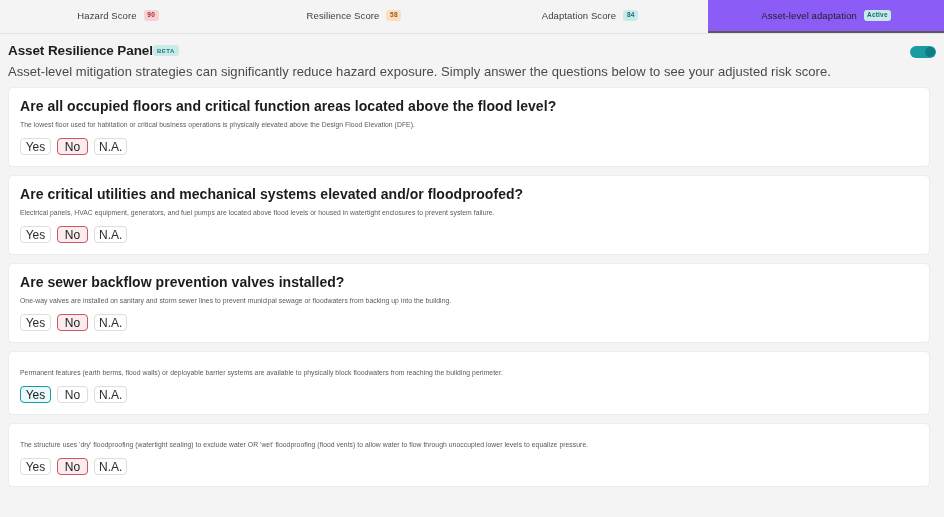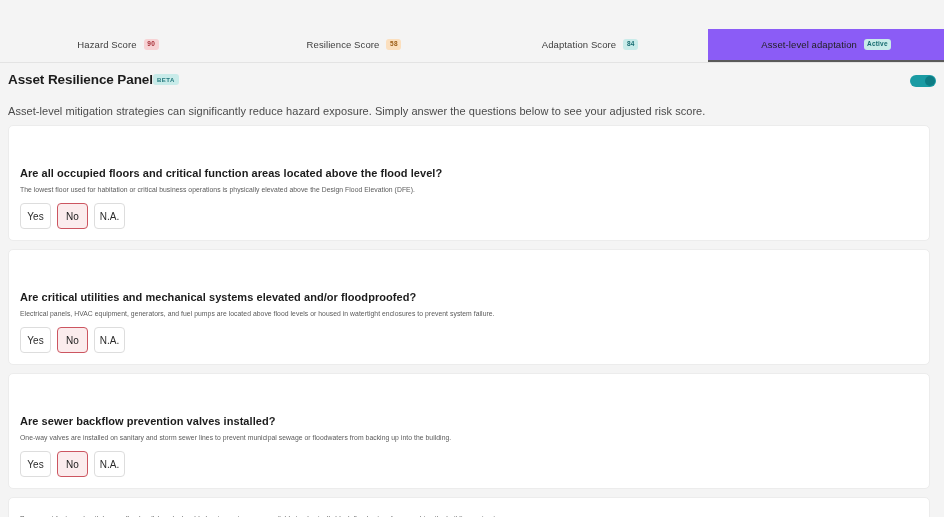--- a/index.html
+++ b/index.html
@@ -12,21 +12,20 @@
     overflow: hidden;
   }
 
   
   .tabbar {
     display: flex;
     align-items: stretch;
     height: 34px;
     background: #f4f4f4;
     border-bottom: 1px solid #e3e3e3;
-    margin-top: 29px;
   }
   .tab {
     flex: 1 1 0;
     display: flex;
     align-items: center;
     justify-content: center;
     gap: 7px;
     font-size: 9.5px;
     color: #3d3d3d;
     letter-spacing: .1px;
@@ -79,22 +78,22 @@
     height: 11px;
     padding: 0 4px;
     border-radius: 3px;
     background: #c8ebe9;
     color: #22777c;
     font-size: 6px;
     font-weight: bold;
     letter-spacing: .5px;
   }
   .panel-sub {
-    margin-top: 18px;
-    font-size: 11px;
+    margin-top: 6px;
+    font-size: 13px;
     color: #4a4a4a;
     letter-spacing: .05px;
   }
 
   .toggle {
     position: absolute;
     right: 8px;
     top: 12px;
     width: 26px;
     height: 12px;
@@ -115,48 +114,47 @@
   
   .cards { padding: 0 14px 0 8px; }
   .card {
     background: #ffffff;
     border: 1px solid #ececec;
     border-radius: 5px;
     padding: 10px 11px 11px 11px;
     margin-bottom: 8px;
   }
   .q-title {
-    font-size: 11px;
+    font-size: 14px;
     font-weight: bold;
     color: #1c1c1c;
     letter-spacing: .05px;
-    margin-top: 31px;
   }
   .q-desc {
     margin-top: 7px;
     font-size: 6.8px;
     color: #5a5a5a;
     letter-spacing: .05px;
   }
   .q-options {
     margin-top: 10px;
     display: flex;
     gap: 6px;
   }
   .opt {
     min-width: 31px;
-    height: 26px;
+    height: 17px;
     padding: 0 4px;
     display: inline-flex;
     align-items: center;
     justify-content: center;
     border: 1px solid #dddddd;
     border-radius: 4px;
     background: #ffffff;
-    font-size: 10px;
+    font-size: 12px;
     color: #2b2b2b;
     cursor: pointer;
     user-select: none;
     white-space: nowrap;
   }
   .opt.sel-no {
     border: 1px solid #cc5560;
     background: #fbeced;
     color: #212121;
   }

